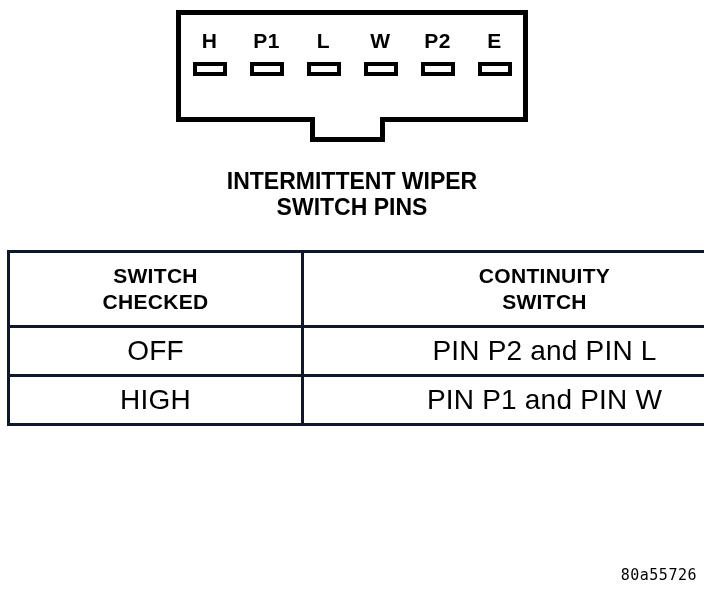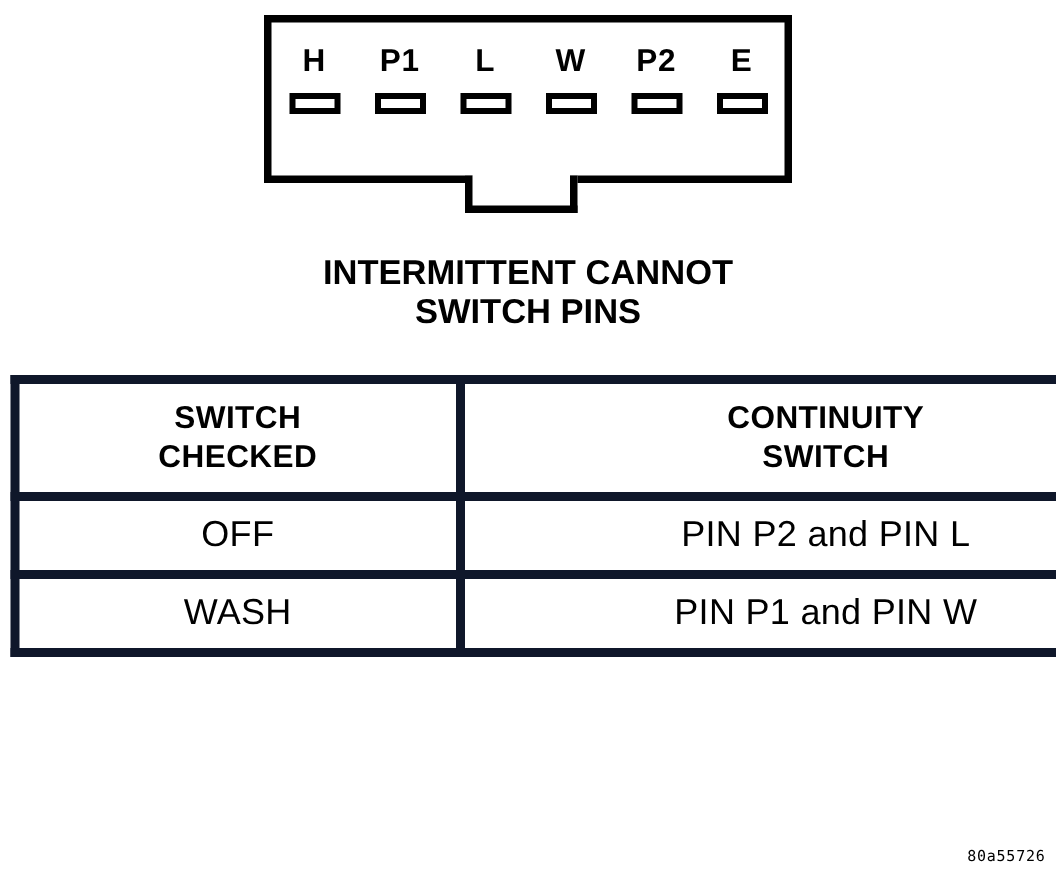--- a/index.html
+++ b/index.html
@@ -112,49 +112,49 @@
   #continuity-table {
     position: absolute;
     left: 7px;
     top: 250px;
     width: 690px;
     border-collapse: collapse;
     table-layout: fixed;
     background: #fff;
   }
   #continuity-table td {
-    border: 6px solid #0f172a;
+    border: 3px solid #0f172a;
     text-align: center;
     vertical-align: middle;
     padding: 0;
   }
   #continuity-table .col-left  { width: 291px; }
   #continuity-table .col-right { width: 399px; padding-left: 41px; }
 
   .header-cell {
     height: 72px;
     font-size: 21px;
     font-weight: bold;
     line-height: 26px;
     letter-spacing: 0.3px;
   }
   .body-cell {
     height: 46px;
-    font-size: 24px;
+    font-size: 28px;
     font-weight: normal;
     letter-spacing: 0.2px;
   }
 
   
   #figure-id {
     position: absolute;
     right: 7px;
     top: 566px;
     font-family: "DejaVu Sans Mono", monospace;
-    font-size: 10px;
+    font-size: 15px;
     letter-spacing: 0.5px;
     color: #000;
   }
 </style>
 </head>
 <body>
 
 <div id="connector-figure">
 
   <div class="connector-body"></div>
@@ -187,21 +187,21 @@
         <span class="pin-slot"></span>
       </span>
     <span class="pin-slot-cell">
         <span class="pin-slot"></span>
       </span>
   </div>
 
 </div>
 
 <div id="figure-caption">
-  <div>INTERMITTENT CANNOT</div>
+  <div>INTERMITTENT WIPER</div>
   <div>SWITCH PINS</div>
 </div>
 
 <table id="continuity-table">
   <tbody>
     <tr>
       <td class="col-left header-cell">
         <div>SWITCH</div>
         <div>CHECKED</div>
       </td>
@@ -209,19 +209,19 @@
         <div>CONTINUITY</div>
         <div>SWITCH</div>
       </td>
     </tr>
 
     <tr>
       <td class="col-left body-cell">OFF</td>
       <td class="col-right body-cell">PIN P2 and PIN L</td>
     </tr>
     <tr>
-      <td class="col-left body-cell">WASH</td>
+      <td class="col-left body-cell">HIGH</td>
       <td class="col-right body-cell">PIN P1 and PIN W</td>
     </tr>
   </tbody>
 </table>
 
 <div id="figure-id">80a55726</div>
 
 </body></html>

